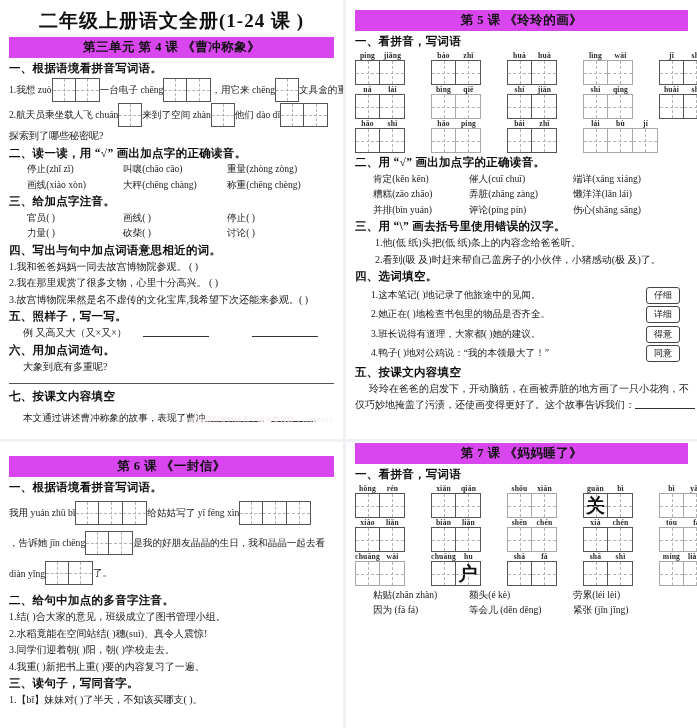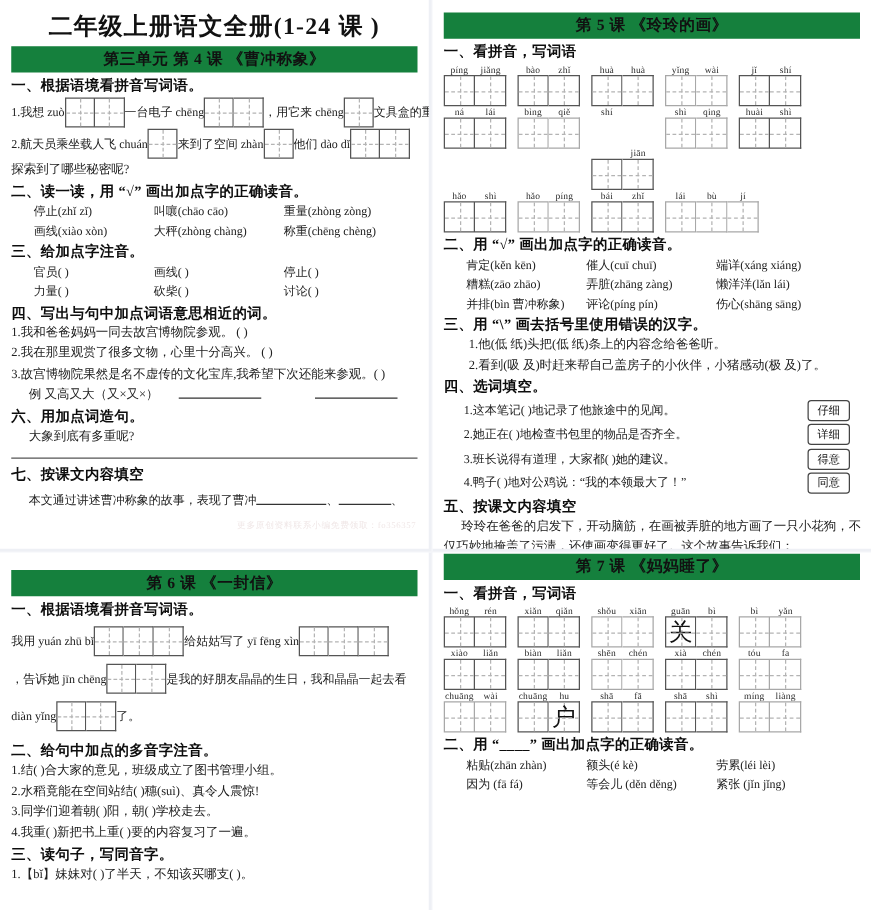--- a/index.html
+++ b/index.html
@@ -30,21 +30,21 @@
   .doc-title{
     text-align:center;
     font-size:19px;
     font-weight:bold;
     letter-spacing:1px;
     color:#111;
     margin:4px 0 3px 0;
     font-family:"Liberation Serif","DejaVu Serif",serif;
   }
   .banner{
-    background:#15803d;
+    background:#d946ef;
     text-align:center;
     font-size:12.5px;
     font-weight:bold;
     color:#111;
     padding:2px 0 2px 0;
     margin:0 0 3px 0;
     letter-spacing:.5px;
   }
   .sec{
     font-size:11.5px;
@@ -80,21 +80,21 @@
     height:9px;
     vertical-align:-1px;
   }
   .hr-blank{
     border:0;border-top:1px solid #555;
     margin:9px 0 5px 0;
   }
   .fillline{
     font-size:9.6px;color:#202020;margin:5px 0;line-height:1.9;
   }
-  .gridrow{display:flex;gap:9px;align-items:flex-start;}
+  .gridrow{display:flex;gap:26px;align-items:center;font-weight:bold;}
   .cellgroup{display:flex;flex-direction:column;}
   .pylabels{display:flex;font-size:7.6px;color:#2a2a2a;
     font-family:"Liberation Serif","DejaVu Serif",serif;letter-spacing:.2px;}
   .pylabels span{text-align:center;}
   .tzg{display:flex;}
   .tzg .cell{
     width:25px;height:25px;
     border:1px solid #555;
     position:relative;
     box-sizing:border-box;
@@ -190,41 +190,42 @@
       <div class="ln">探索到了哪些秘密呢?</div>
 
       <div class="sec">二、读一读，用 “√” 画出加点字的正确读音。</div>
       <div class="cols3">
         <span class="c1">停止(zhǐ zǐ)</span>
         <span class="c2">叫嚷(chāo cāo)</span>
         <span class="c3">重量(zhòng zòng)</span>
       </div>
       <div class="cols3">
         <span class="c1">画线(xiào xòn)</span>
-        <span class="c2">大秤(zhòng chàng)</span>
+        <span class="c2">大秤(chēng chàng)</span>
         <span class="c3">称重(chēng chèng)</span>
       </div>
 
       <div class="sec">三、给加点字注音。</div>
       <div class="cols3">
         <span class="c1">官员(    )</span>
         <span class="c2">画线(    )</span>
         <span class="c3">停止(    )</span>
       </div>
       <div class="cols3">
         <span class="c1">力量(    )</span>
         <span class="c2">砍柴(    )</span>
         <span class="c3">讨论(    )</span>
       </div>
 
       <div class="sec">四、写出与句中加点词语意思相近的词。</div>
       <div class="ln">1.我和爸爸妈妈一同去故宫博物院参观。           (            )</div>
       <div class="ln">2.我在那里观赏了很多文物，心里十分高兴。 (            )</div>
       <div class="ln">3.故宫博物院果然是名不虚传的文化宝库,我希望下次还能来参观。(            )</div>
 
+      <div class="sec">五、照样子，写一写。</div>
       <div class="ln ind">
         <span>例   又高又大（又×又×）</span>
         <span class="blank" style="width:66px;margin-left:14px;"></span>
         <span class="blank" style="width:66px;margin-left:40px;"></span>
       </div>
 
       <div class="sec">六、用加点词造句。</div>
       <div class="ln ind">大象到底有多重呢?</div>
       <hr class="hr-blank">
 
@@ -269,21 +270,21 @@
                 <span style="width: 25px;">huà</span>
                 <span style="width: 25px;">huà</span>
               </div>
               <div class="tzg">
                 <span class="cell"></span>
                 <span class="cell"></span>
               </div>
             </div>
             <div class="cellgroup">
               <div class="pylabels">
-                <span style="width: 25px;">yǐng</span>
+                <span style="width: 25px;">lìng</span>
                 <span style="width: 25px;">wài</span>
               </div>
               <div class="tzg gray">
                 <span class="cell"></span>
                 <span class="cell"></span>
               </div>
             </div>
             <div class="cellgroup">
               <div class="pylabels">
                 <span style="width: 25px;">jǐ</span>
@@ -312,21 +313,21 @@
                 <span style="width: 25px;">qiě</span>
               </div>
               <div class="tzg gray">
                 <span class="cell"></span>
                 <span class="cell"></span>
               </div>
             </div>
             <div class="cellgroup">
               <div class="pylabels">
                 <span style="width: 25px;">shí</span>
-                <span style="width: 25px; margin-top: 33px;">jiān</span>
+                <span style="width: 25px;">jiān</span>
               </div>
               <div class="tzg">
                 <span class="cell"></span>
                 <span class="cell"></span>
               </div>
             </div>
             <div class="cellgroup">
               <div class="pylabels">
                 <span style="width: 25px;">shì</span>
                 <span style="width: 25px;">qing</span>
@@ -398,21 +399,21 @@
         <span class="c1">肯定(kěn kēn)</span>
         <span class="c2">催人(cuī chuī)</span>
         <span class="c3">端详(xáng xiáng)</span>
       </div>
       <div class="cols3">
         <span class="c1">糟糕(zāo zhāo)</span>
         <span class="c2">弄脏(zhāng zàng)</span>
         <span class="c3">懒洋洋(lǎn lái)</span>
       </div>
       <div class="cols3">
-        <span class="c1">并排(bìn 曹冲称象)</span>
+        <span class="c1">并排(bìn yuán)</span>
         <span class="c2">评论(píng pín)</span>
         <span class="c3">伤心(shāng sāng)</span>
       </div>
 
       <div class="sec">三、用 “\” 画去括号里使用错误的汉字。</div>
       <div class="ln ind2">1.他(低    纸)头把(低    纸)条上的内容念给爸爸听。</div>
       <div class="ln ind2">2.看到(吸    及)时赶来帮自己盖房子的小伙伴，小猪感动(极    及)了。</div>
 
       <div class="sec">四、选词填空。</div>
       <div id="l5-choice">
@@ -649,21 +650,20 @@
                 <span style="width: 25px;">liàng</span>
               </div>
               <div class="tzg gray">
                 <span class="cell"></span>
                 <span class="cell"></span>
               </div>
             </div>
           </div>
         </div>
 
-      <div class="sec">二、用 “____” 画出加点字的正确读音。</div>
       <div class="cols3">
         <span class="c1">粘贴(zhān zhàn)</span>
         <span class="c2">额头(é kè)</span>
         <span class="c3">劳累(léi lèi)</span>
       </div>
       <div class="cols3">
         <span class="c1">因为 (fā fá)</span>
         <span class="c2">等会儿 (děn děng)</span>
         <span class="c3">紧张 (jǐn jǐng)</span>
       </div>

